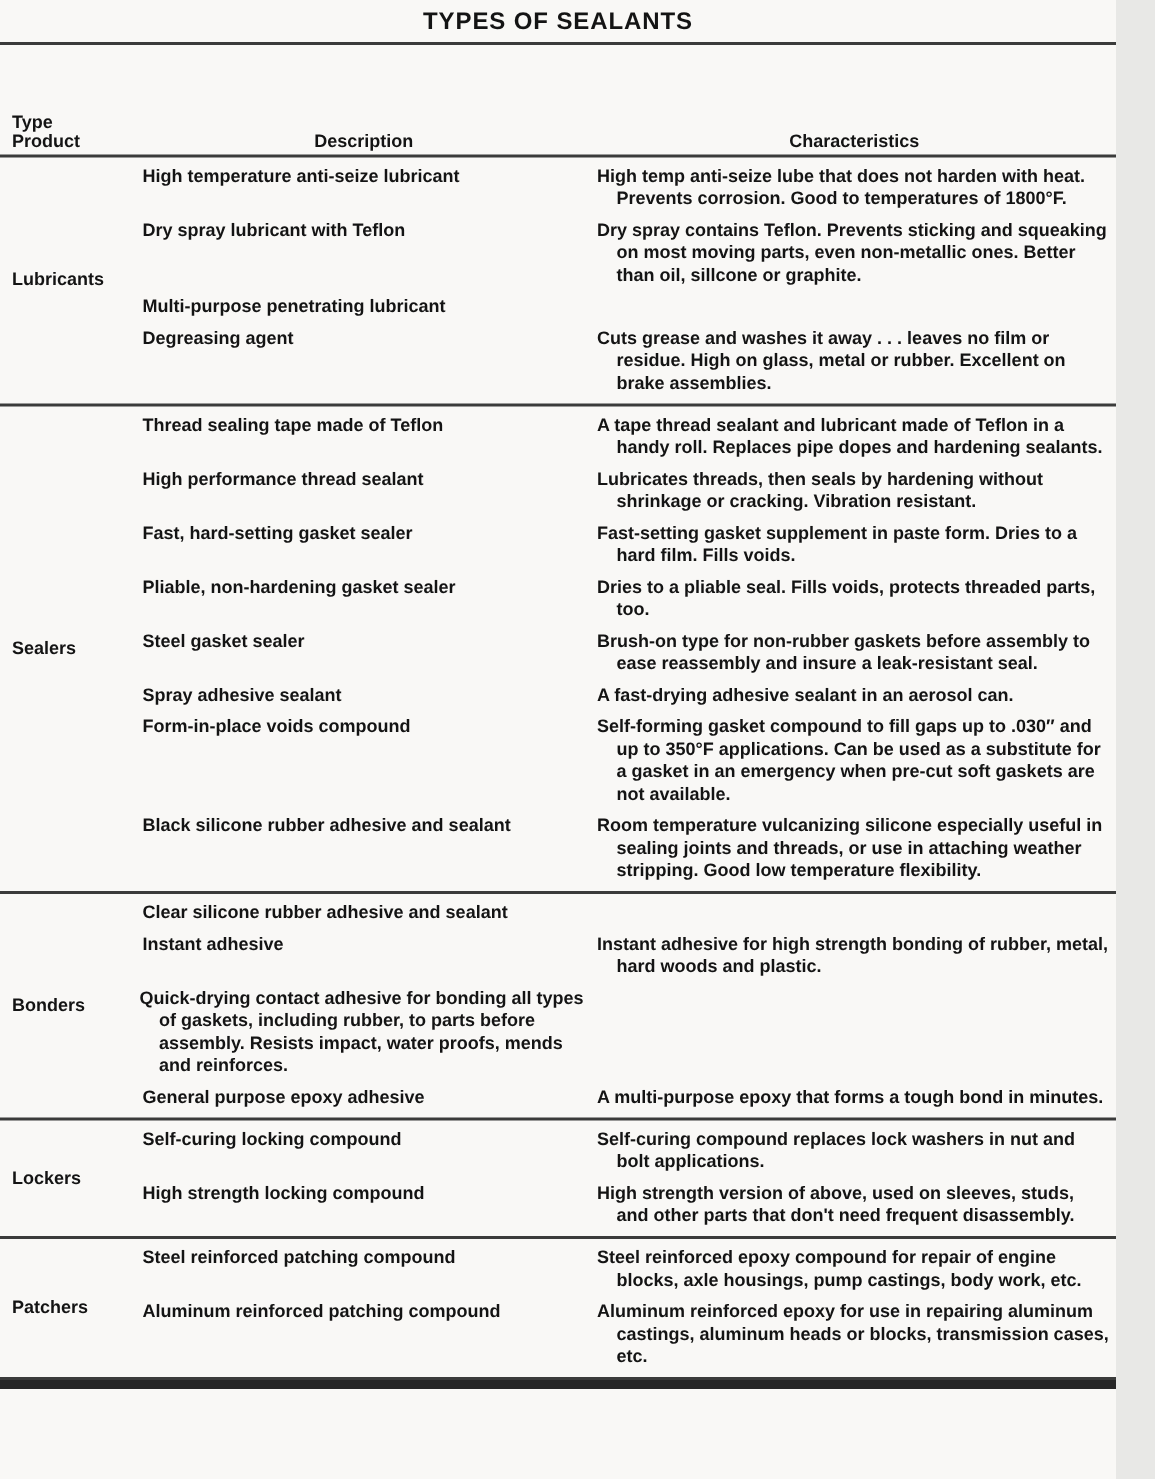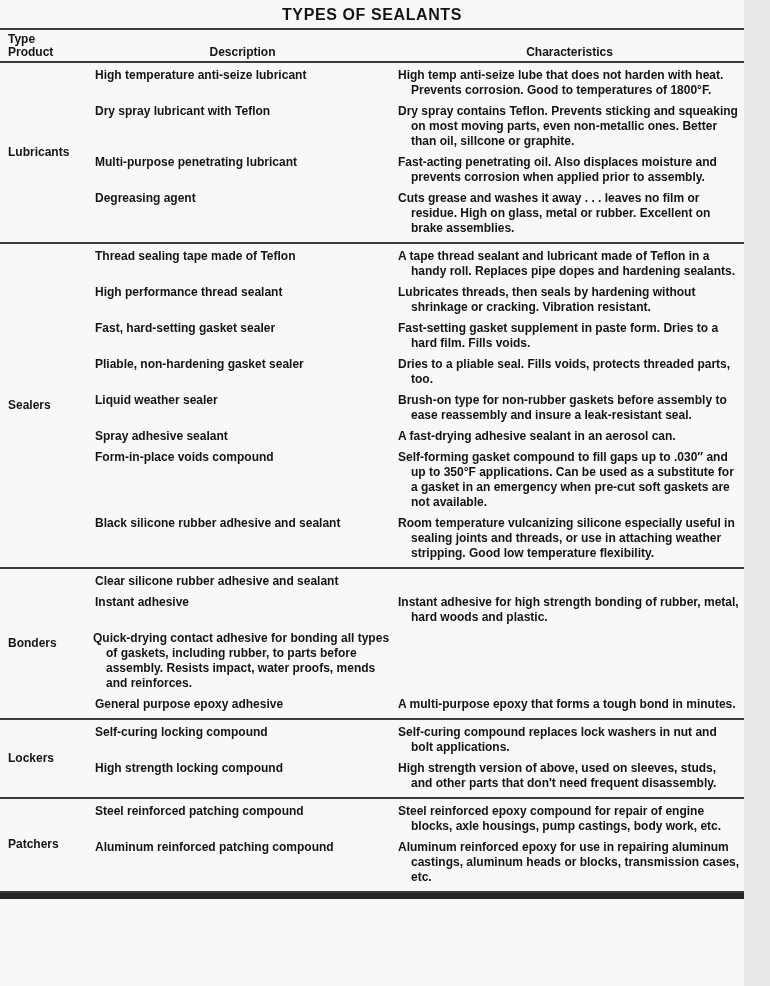--- a/index.html
+++ b/index.html
@@ -27,20 +27,21 @@
   .rule {
     height: 2px;
     background: #3b3b3b;
   }
   .title-rule { margin-top: 4px; }
   .header {
     display: grid;
     grid-template-columns: 90px 305px 1fr;
     align-items: end;
     padding: 3px 0 2px 0;
+    margin-top: 42px;
   }
   .header .col1 {
     padding-left: 8px;
     font-size: 12px;
     line-height: 13px;
   }
   .header .col2, .header .col3 {
     text-align: center;
     font-size: 12px;
     line-height: 13px;
@@ -110,21 +111,20 @@
       <div class="row">
         <div class="desc">High temperature anti-seize lubricant</div>
         <div class="chars">High temp anti-seize lube that does not harden with heat. Prevents corrosion. Good to temperatures of 1800°F.</div>
       </div>
       <div class="row">
         <div class="desc">Dry spray lubricant with Teflon</div>
         <div class="chars">Dry spray contains Teflon. Prevents sticking and squeaking on most moving parts, even non-metallic ones. Better than oil, sillcone or graphite.</div>
       </div>
       <div class="row">
         <div class="desc">Multi-purpose penetrating lubricant</div>
-        <div class="chars">Fast-acting penetrating oil. Also displaces moisture and prevents corrosion when applied prior to assembly.</div>
       </div>
       <div class="row">
         <div class="desc">Degreasing agent</div>
         <div class="chars">Cuts grease and washes it away . . . leaves no film or residue. High on glass, metal or rubber. Excellent on brake assemblies.</div>
       </div>
     </div>
   </div>
 
   <div class="section">
     <div class="type-label">Sealers</div>
@@ -139,21 +139,21 @@
       </div>
       <div class="row">
         <div class="desc">Fast, hard-setting gasket sealer</div>
         <div class="chars">Fast-setting gasket supplement in paste form. Dries to a hard film. Fills voids.</div>
       </div>
       <div class="row">
         <div class="desc">Pliable, non-hardening gasket sealer</div>
         <div class="chars">Dries to a pliable seal. Fills voids, protects threaded parts, too.</div>
       </div>
       <div class="row">
-        <div class="desc">Liquid weather sealer</div>
+        <div class="desc">Steel gasket sealer</div>
         <div class="chars">Brush-on type for non-rubber gaskets before assembly to ease reassembly and insure a leak-resistant seal.</div>
       </div>
       <div class="row">
         <div class="desc">Spray adhesive sealant</div>
         <div class="chars">A fast-drying adhesive sealant in an aerosol can.</div>
       </div>
       <div class="row">
         <div class="desc">Form-in-place voids compound</div>
         <div class="chars">Self-forming gasket compound to fill gaps up to .030″ and up to 350°F applications. Can be used as a substitute for a gasket in an emergency when pre-cut soft gaskets are not available.</div>
       </div>

